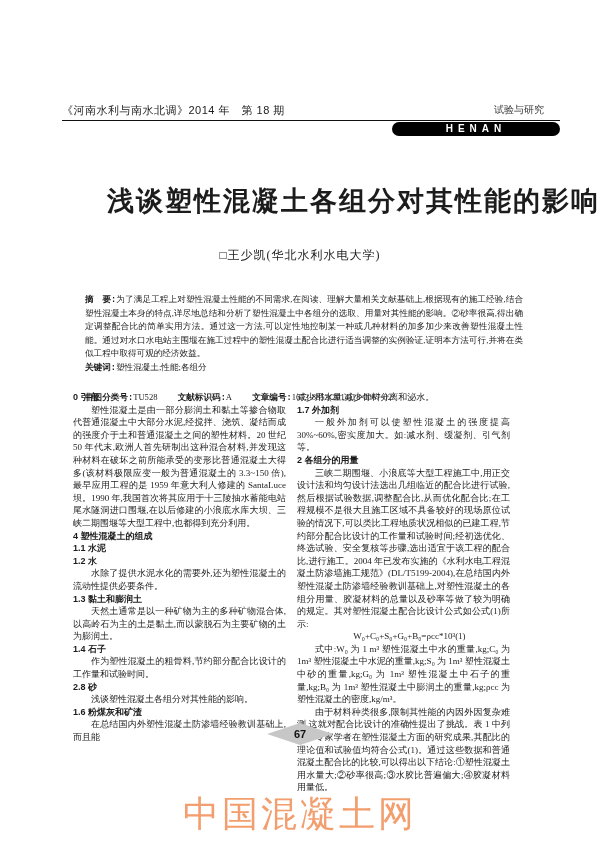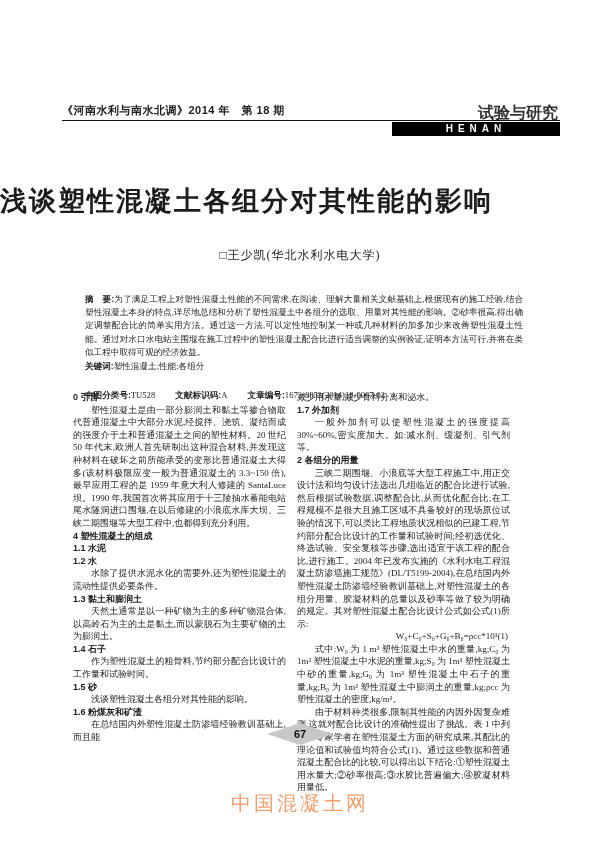--- a/index.html
+++ b/index.html
@@ -12,73 +12,73 @@
     font-family:"Liberation Serif", serif;
     color:#1c1c1c;
     overflow:hidden;
   }
 
   
   .header { position:absolute; top:103px; left:62px; width:498px; height:34px; }
   .journal {
     position:absolute; left:0; top:0;
     font-family:"Liberation Sans", sans-serif;
-    font-weight:bold; font-size:11px; letter-spacing:0.5px;
+    font-weight:normal; font-size:11px; letter-spacing:0.5px;
   }
   .col-label {
-    position:absolute; right:2px; top:0;
+    position:absolute; right:16px; top:0;
     font-family:"Liberation Sans", sans-serif;
-    font-size:16px; font-weight:bold; color:#333;
+    font-size:10px; font-weight:normal; color:#333;
   }
   .header-rule {
     position:absolute; left:0; right:0; top:17px;
     border-bottom:1.6px solid #111;
   }
   .henan-bar {
     position:absolute; right:0; top:19px;
     width:168px; height:14px;
     background:#000;
     color:#fff; text-align:center;
     font-family:"Liberation Sans", sans-serif;
-    font-weight:bold; font-size:10px; line-height:14px; letter-spacing:5px;
+    font-weight:bold; font-size:10px; line-height:14px; letter-spacing:5px;border-radius:7px;
   }
 
   
   .title {
     position:absolute; top:183px; left:0; right:0;
-    text-align:left;
+    text-align:right;
     font-size:27px; font-weight:bold; letter-spacing:2px;
     font-family:"Liberation Serif", serif;
   }
   .author {
     position:absolute; top:247px; left:0; right:0;
     text-align:center; font-size:12px; letter-spacing:1px;
   }
 
   
   .abstract-block {
     position:absolute; top:293px; left:85px; width:438px;
     font-size:8.6px; line-height:13.2px; text-align:justify;
   }
-  .abstract-block .lbl { font-weight:bold; font-family:Liberation Sans, sans-serif; }
+  .abstract-block .lbl { font-weight:bold; font-family:Liberation Mono, monospace; }
   .kw-line { margin-top:1px; }
   .meta-line { margin-top:16px; }
   .meta-line .val { margin-right:18px; }
 
   
   .columns {
     position:absolute; top:391px; left:73px; width:438px;
     display:flex; gap:11px;
   }
   .col { width:213px; font-size:9px; line-height:12.6px; text-align:justify; }
   .blk.h { font-weight:bold; font-family:"Liberation Sans", sans-serif; text-align:left; }
   .blk.p { text-indent:2em; }
   .blk.p.noindent { text-indent:0; }
   .blk.formula {
-    display:flex; justify-content:flex-end;
+    display:flex; justify-content:center;
     padding-left:14px; text-indent:0;
     font-family:"Liberation Serif", serif;
   }
   .blk.formula .fnum { padding-right:2px; }
 
   
   .pagenum-diamond {
     position:absolute; left:267px; top:723px;
     width:66px; height:22px;
     background:#c7c7c7;
@@ -86,21 +86,21 @@
     text-align:center;
     font-family:"Liberation Sans", sans-serif;
     font-weight:bold; font-size:11px; line-height:22px; color:#111;
   }
 
   
   .watermark {
     position:absolute; top:790px; left:0; right:0;
     text-align:center;
     color:#f29e6e;
-    font-size:20px; letter-spacing:3px;
+    font-size:36px; letter-spacing:3px;
     font-family:"Liberation Sans", sans-serif;
   }
 </style>
 </head>
 <body>
 
 <div class="page">
 
   <div class="header">
     <div class="journal">《河南水利与南水北调》2014 年　第 18 期</div>
@@ -132,21 +132,21 @@
         <div class="blk h">0 引言</div>
         <div class="blk p">塑性混凝土是由一部分膨润土和黏土等掺合物取代普通混凝土中大部分水泥,经搅拌、浇筑、凝结而成的强度介于土和普通混凝土之间的塑性材料。20 世纪 50 年代末,欧洲人首先研制出这种混合材料,并发现这种材料在破坏之前所能承受的变形比普通混凝土大得多(该材料极限应变一般为普通混凝土的 3.3~150 倍),最早应用工程的是 1959 年意大利人修建的 SantaLuce 坝。1990 年,我国首次将其应用于十三陵抽水蓄能电站尾水隧洞进口围堰,在以后修建的小浪底水库大坝、三峡二期围堰等大型工程中,也都得到充分利用。</div>
         <div class="blk h">4 塑性混凝土的组成</div>
         <div class="blk h">1.1 水泥</div>
         <div class="blk h">1.2 水</div>
         <div class="blk p">水除了提供水泥水化的需要外,还为塑性混凝土的流动性提供必要条件。</div>
         <div class="blk h">1.3 黏土和膨润土</div>
         <div class="blk p">天然土通常是以一种矿物为主的多种矿物混合体,以高岭石为主的土是黏土,而以蒙脱石为主要矿物的土为膨润土。</div>
         <div class="blk h">1.4 石子</div>
         <div class="blk p">作为塑性混凝土的粗骨料,节约部分配合比设计的工作量和试验时间。</div>
-        <div class="blk h">1.5 砂</div>
+        <div class="blk h">2.8 砂</div>
         <div class="blk p">浅谈塑性混凝土各组分对其性能的影响。</div>
         <div class="blk h">1.6 粉煤灰和矿渣</div>
         <div class="blk p">在总结国内外塑性混凝土防渗墙经验教训基础上,而且能</div>
       </div>
     <div class="col">
         <div class="blk p noindent">减少用水量,减少骨料分离和泌水。</div>
         <div class="blk h">1.7 外加剂</div>
         <div class="blk p">一般外加剂可以使塑性混凝土的强度提高 30%~60%,密实度加大。如:减水剂、缓凝剂、引气剂等。</div>
         <div class="blk h">2 各组分的用量</div>
         <div class="blk p">三峡二期围堰、小浪底等大型工程施工中,用正交设计法和均匀设计法选出几组临近的配合比进行试验,然后根据试验数据,调整配合比,从而优化配合比;在工程规模不是很大且施工区域不具备较好的现场原位试验的情况下,可以类比工程地质状况相似的已建工程,节约部分配合比设计的工作量和试验时间;经初选优化、终选试验、安全复核等步骤,选出适宜于该工程的配合比,进行施工。2004 年已发布实施的《水利水电工程混凝土防渗墙施工规范》(DL/T5199-2004),在总结国内外塑性混凝土防渗墙经验教训基础上,对塑性混凝土的各组分用量、胶凝材料的总量以及砂率等做了较为明确的规定。其对塑性混凝土配合比设计公式如公式(1)所示:</div>

